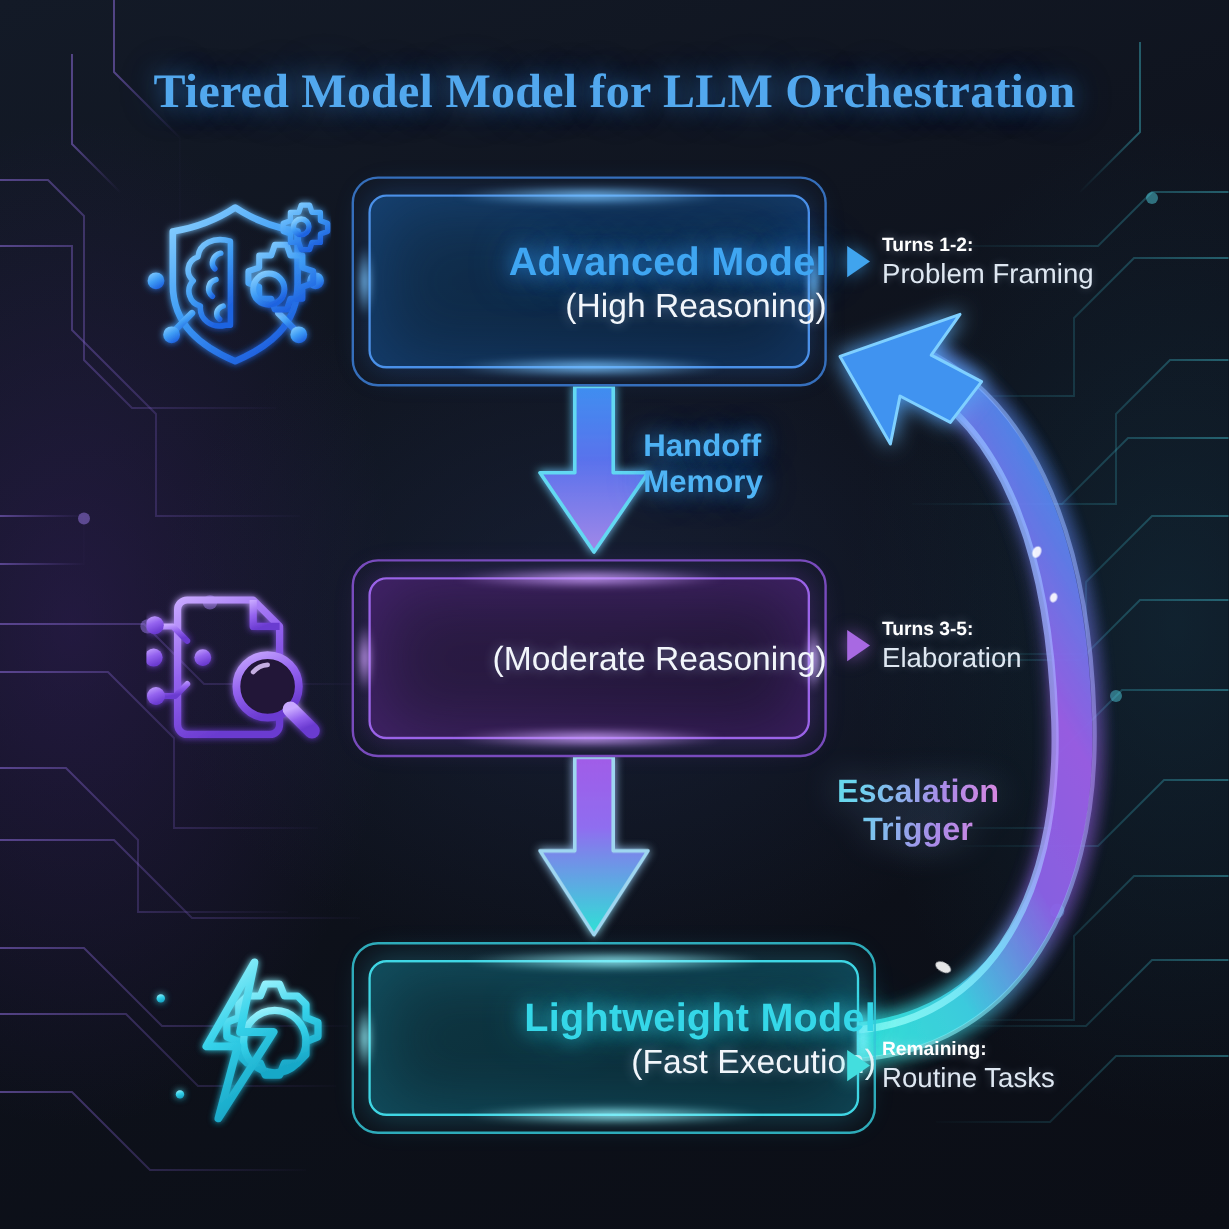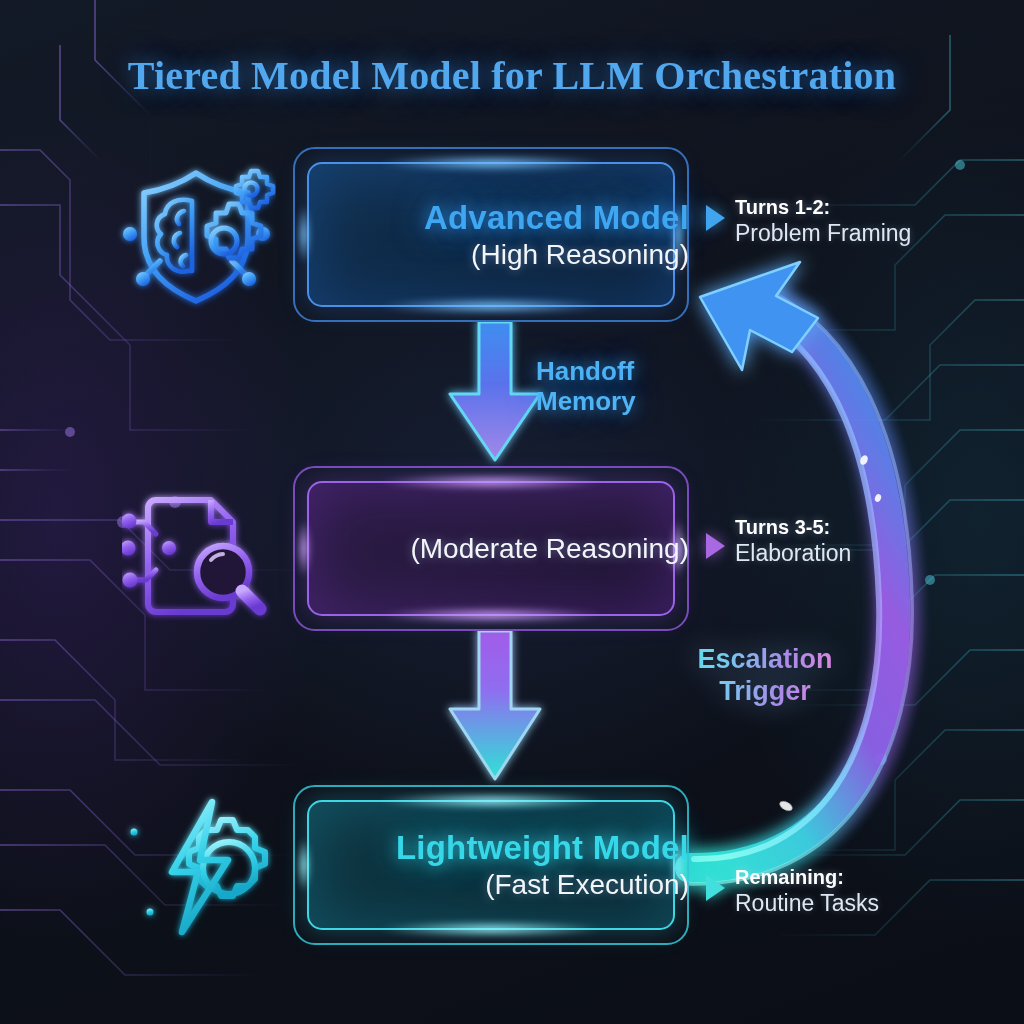--- a/index.html
+++ b/index.html
@@ -85,21 +85,21 @@
   }
   
   #tier-standard {
     left: 293px; top: 466px; width: 396px; height: 165px;
     --bc: #8b56d6; --bc2: #9b63e8; --tc: #a867e8; --tglow: rgba(165,95,235,.75);
     --fill: linear-gradient(155deg, #2b1b45 0%, #281a40 45%, #1e1433 100%);
     --inglow: rgba(110,50,175,.40); --outglow: rgba(140,70,215,.30); --edge: rgba(205,160,255,.95);
   }
   
   #tier-lightweight {
-    left: 293px; top: 785px; width: 396px; height: 160px;
+    left: 293px; top: 785px; width: 437px; height: 160px;
     --bc: #36c7d6; --bc2: #3fd6e4; --tc: #35d7e8; --tglow: rgba(55,215,235,.75);
     --fill: linear-gradient(155deg, #0f3642 0%, #0d303c 45%, #0a2631 100%);
     --inglow: rgba(25,130,155,.40); --outglow: rgba(45,190,215,.30); --edge: rgba(150,245,255,.95);
   }
 
   
   .icon-slot { position: absolute; width: 160px; height: 150px; }
   #icon-advanced    { left: 116px; top: 163px; }
   #icon-standard    { left: 122px; top: 480px; }
   #icon-lightweight { left: 116px; top: 790px; }
@@ -124,35 +124,35 @@
     font-size: 27px; font-weight: 700; line-height: 1.18;
     background: linear-gradient(100deg, #4de4e0 0%, #6fd2ef 28%, #a98ae8 58%, #e887dd 85%, #f08fd8 100%);
     -webkit-background-clip: text; background-clip: text;
     -webkit-text-fill-color: transparent; color: transparent;
     filter: drop-shadow(0 0 14px rgba(130,180,240,.45));
   }
 
   
   .anno { position: absolute; display: flex; align-items: flex-start; gap: 10px; }
   #anno-1 { left: 706px; top: 196px; }
-  #anno-2 { left: 706px; top: 516px; align-items: center; }
+  #anno-2 { left: 706px; top: 516px; }
   #anno-3 { left: 706px; top: 866px; }
   .anno .tri {
     width: 0; height: 0; flex: none; margin-top: 9px;
     border-top: 13px solid transparent;
     border-bottom: 13px solid transparent;
     border-left: 19px solid var(--tri);
     filter: drop-shadow(0 0 7px var(--triglow));
   }
   #anno-1 { --tri: #40a4ee; --triglow: rgba(64,164,238,.7); }
   #anno-2 { --tri: #a869e2; --triglow: rgba(168,105,226,.7); }
   #anno-3 { --tri: #43dede; --triglow: rgba(67,222,222,.7); }
   .anno .txtcol { display: flex; flex-direction: column; line-height: 1.18; }
   .anno .a-head {
-    font-size: 20px; font-weight: 700; color: #ffffff;
+    font-size: 16px; font-weight: 700; color: #ffffff;
     text-shadow: 0 0 9px rgba(200,225,255,.40);
   }
   .anno .a-body {
     font-size: 23px; font-weight: 400; color: #dfe8f2;
     text-shadow: 0 0 7px rgba(190,215,245,.30);
   }
 
   
   #escalation-layer { position: absolute; inset: 0; width: 1024px; height: 1024px; pointer-events: none; }
 </style>

